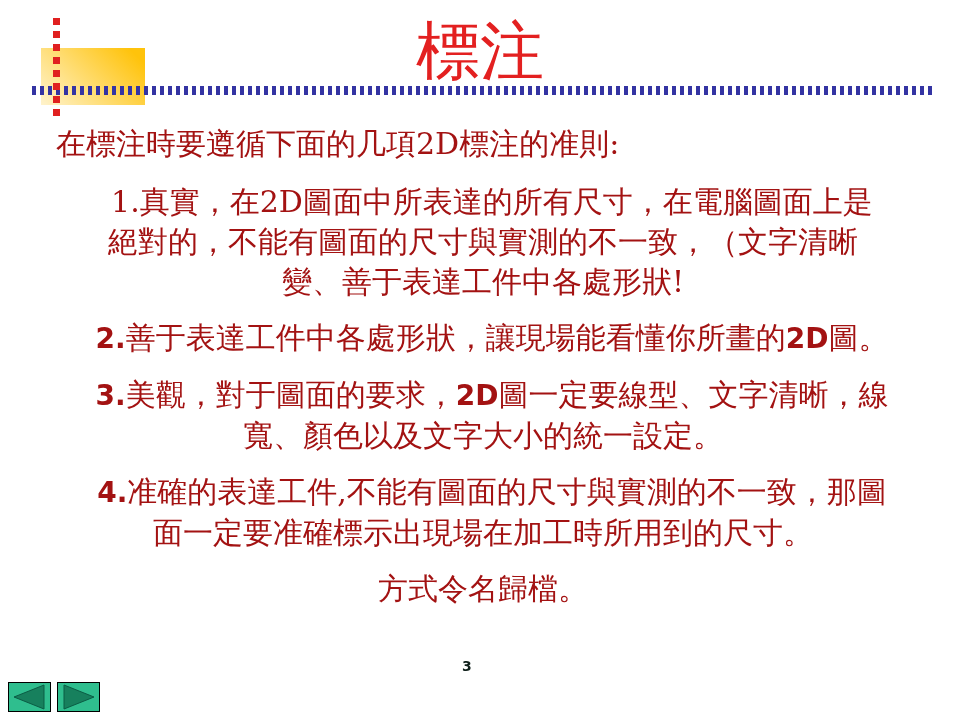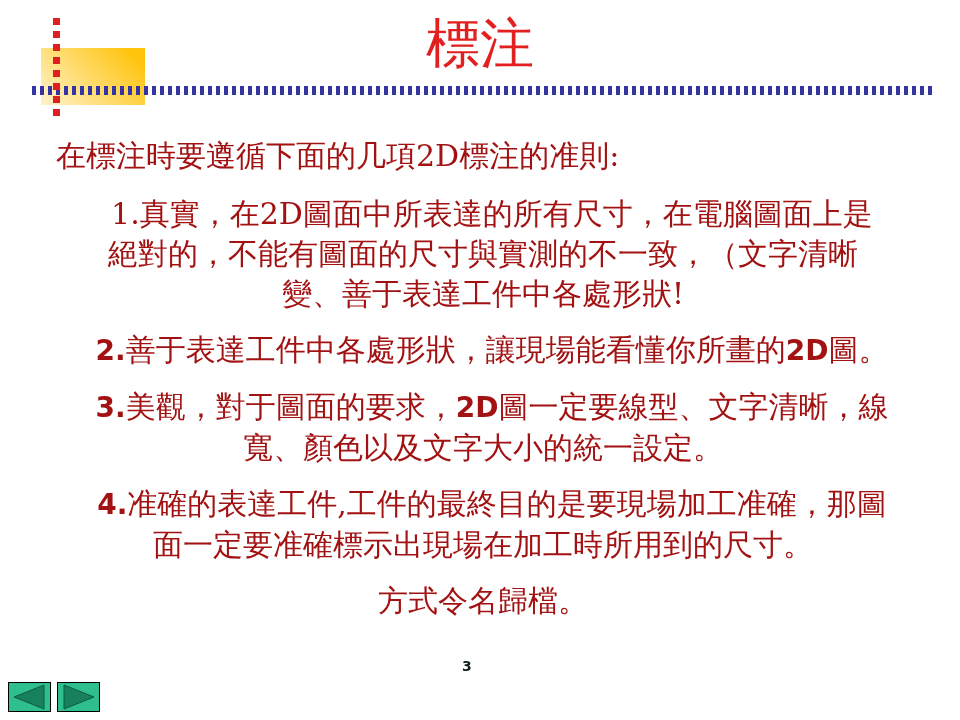--- a/index.html
+++ b/index.html
@@ -23,27 +23,27 @@
     background:linear-gradient(45deg,var(--square-from) 0%,var(--square-to) 90%);z-index:1;}
   .blue-line{position:absolute;left:32px;top:86px;width:900px;height:9px;
     background:repeating-linear-gradient(to right,var(--divider-color) 0 4px,transparent 4px 8px);
     z-index:2;}
   .red-dots{position:absolute;left:53px;top:18px;width:7px;height:100px;
     background:repeating-linear-gradient(to bottom,var(--dots-color) 0 7px,transparent 7px 13px);
     z-index:3;}
 
   
   .title{position:absolute;left:0;right:0;top:8px;margin:0;text-align:center;
-    font-size:54px;font-weight:normal;color:var(--title-color);z-index:4;
+    font-size:64px;font-weight:normal;color:var(--title-color);z-index:4;
     font-family:"DejaVu Serif","Liberation Serif",serif;}
 
   
   .body{position:absolute;left:30px;right:24px;top:124px;color:var(--body-color);
     font-size:30px;line-height:40px;z-index:4;}
-  .intro{margin:12px 0 18px 0;text-indent:26px;}
+  .intro{margin:0 0 18px 0;text-indent:26px;}
   .item{margin:0 0 16px 0;}
   .line{white-space:nowrap;text-align:center;}
   .first-line{text-indent:18px;}
   .bold-sans{font-family:"DejaVu Sans","Liberation Sans",sans-serif;
     font-weight:bold;font-size:28px;}
 
   
   .page-num{position:absolute;left:462px;top:658px;
     font-family:"DejaVu Sans","Liberation Sans",sans-serif;
     font-size:14px;font-weight:bold;color:var(--page-number-color);z-index:4;}
@@ -75,21 +75,21 @@
           <div class="line"><span>變、善于表達工件中各處形狀!</span></div>
         </div>
         <div class="item">
           <div class="line first-line"><span class="bold-sans">2.</span><span>善于表達工件中各處形狀，讓現場能看懂你所畫的</span><span class="bold-sans">2D</span><span>圖。</span></div>
         </div>
         <div class="item">
           <div class="line first-line"><span class="bold-sans">3.</span><span>美觀，對于圖面的要求，</span><span class="bold-sans">2D</span><span>圖一定要線型、文字清晰，線</span></div>
           <div class="line"><span>寬、顏色以及文字大小的統一設定。</span></div>
         </div>
         <div class="item">
-          <div class="line first-line"><span class="bold-sans">4.</span><span>准確的表達工件,工件的最終目的是要現場加工准確，那圖</span></div>
+          <div class="line first-line"><span class="bold-sans">4.</span><span>准確的表達工件,不能有圖面的尺寸與實測的不一致，那圖</span></div>
           <div class="line"><span>面一定要准確標示出現場在加工時所用到的尺寸。</span></div>
         </div>
         <div class="item">
           <div class="line"><span>方式令名歸檔。</span></div>
         </div>
       </div>
   </div>
 
   <div class="page-num">3</div>
 

